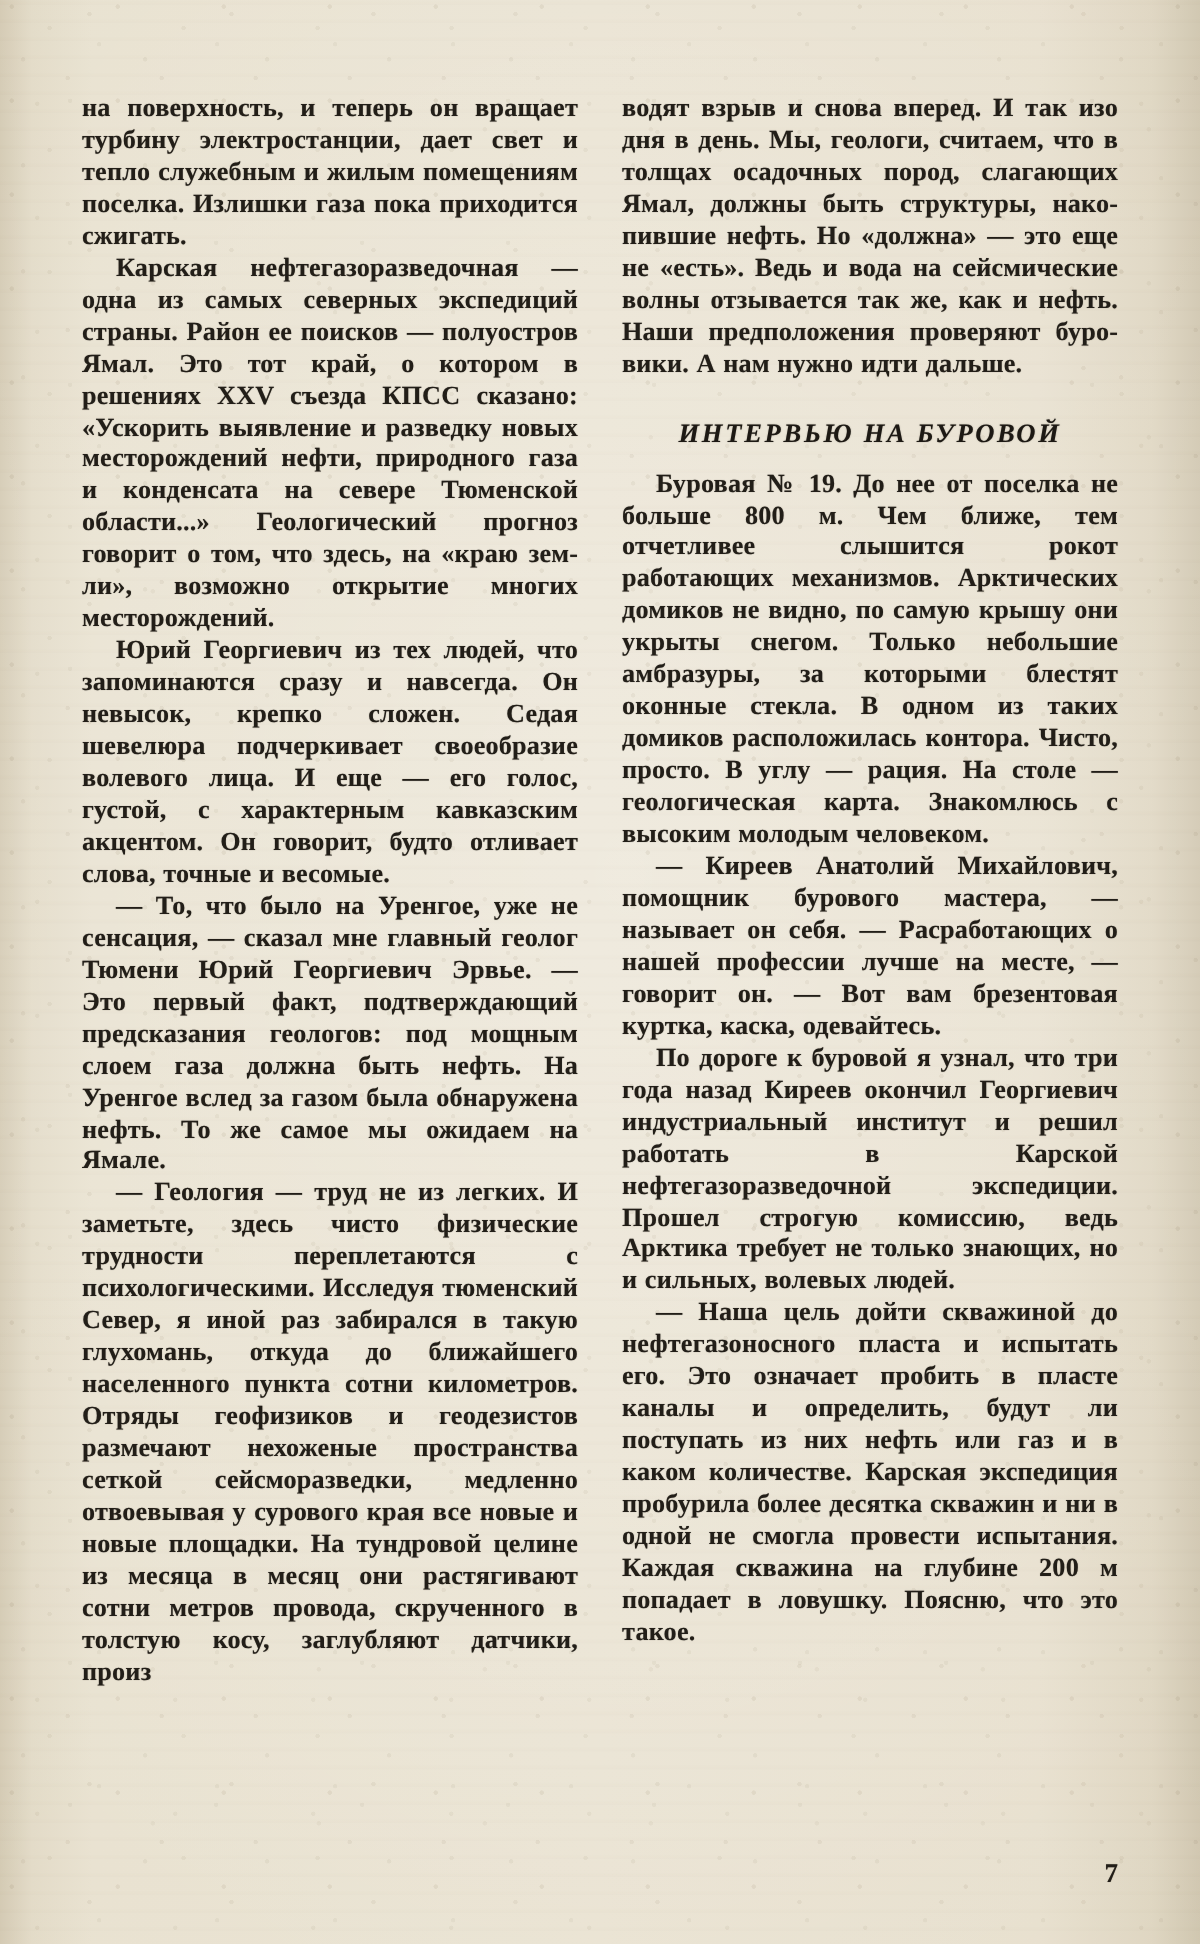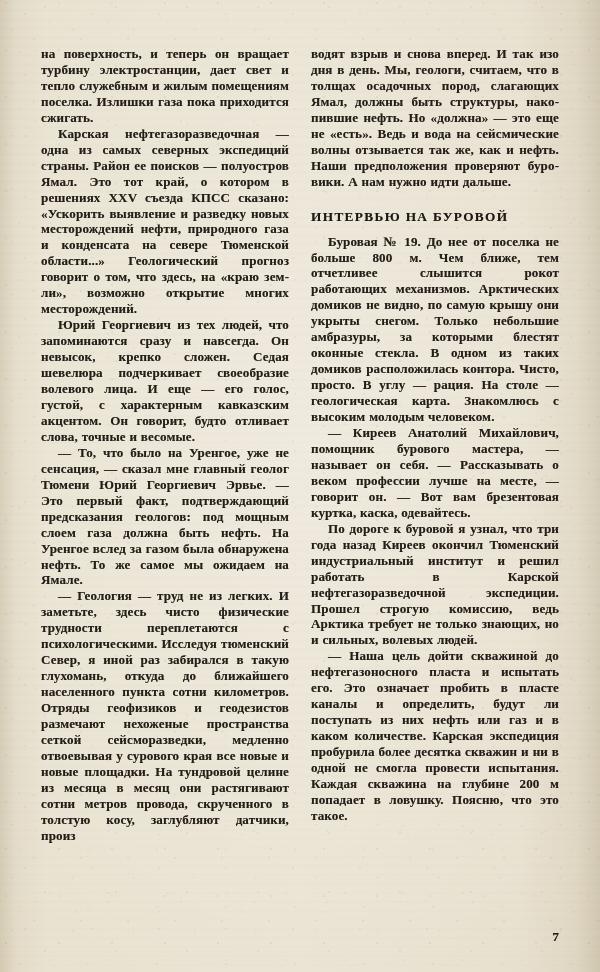--- a/index.html
+++ b/index.html
@@ -82,25 +82,26 @@
     color: #221e18;
     text-shadow: 0 0 .55px rgba(40,34,24,.45);
   }
   p.noindent { text-indent: 0; }
 
   h2.section-heading {
     margin: 19px 0 9px 0;
     font-size: 13.3px;
     line-height: 16px;
     font-weight: 700;
-    text-align: left;
+    text-align: center;
     letter-spacing: 1.35px;
     text-indent: 0;
     color: #1d1914;
     text-shadow: 0 0 .6px rgba(40,34,24,.5);
+    font-style: italic;
   }
 
   #page-number {
     position: absolute;
     right: 41px;
     bottom: 27px;
     font-size: 13.5px;
     font-weight: 700;
     color: #221e18;
     text-shadow: 0 0 .5px rgba(40,34,24,.45);
@@ -118,22 +119,22 @@
       <p class="para">Карская нефтегазоразведоч­ная — одна из самых северных экспедиций страны. Район ее по­исков — полуостров Ямал. Это тот край, о котором в решениях XXV съезда КПСС сказано: «Ускорить выявление и разведку новых месторождений нефти, природного газа и конденсата на севере Тюменской области...» Гео­логический прогноз говорит о том, что здесь, на «краю зем­ли», возможно открытие многих месторождений.</p>
       <p class="para">Юрий Георгиевич из тех людей, что запоминаются сразу и на­всегда. Он невысок, крепко сло­жен. Седая шевелюра подчерки­вает своеобразие волевого лица. И еще — его голос, густой, с ха­рактерным кавказским акцентом. Он говорит, будто отливает сло­ва, точные и весомые.</p>
       <p class="para">— То, что было на Уренгое, уже не сенсация, — сказал мне главный геолог Тюмени Юрий Георгиевич Эрвье. — Это первый факт, подтверждающий пред­сказания геологов: под мощным слоем газа должна быть нефть. На Уренгое вслед за газом была обнаружена нефть. То же самое мы ожидаем на Ямале.</p>
       <p class="para">— Геология — труд не из лег­ких. И заметьте, здесь чисто фи­зические трудности переплетают­ся с психологическими. Исследуя тюменский Север, я иной раз за­бирался в такую глухомань, от­куда до ближайшего населенного пункта сотни километров. Отряды геофизиков и геодезистов разме­чают нехоженые пространства сеткой сейсморазведки, медленно отвоевывая у сурового края все новые и новые площадки. На тундровой целине из месяца в ме­сяц они растягивают сотни метров провода, скрученного в толстую косу, заглубляют датчики, произ­</p>
     </div>
 
     <div class="column">
       <p class="para noindent">водят взрыв и снова вперед. И так изо дня в день. Мы, геоло­ги, считаем, что в толщах осадоч­ных пород, слагающих Ямал, должны быть структуры, нако­пившие нефть. Но «должна» — это еще не «есть». Ведь и вода на сейсмические волны отзывает­ся так же, как и нефть. Наши предположения проверяют буро­вики. А нам нужно идти дальше.</p>
       <h2 class="section-heading">ИНТЕРВЬЮ НА БУРОВОЙ</h2>
       <p class="para">Буровая № 19. До нее от по­селка не больше 800 м. Чем бли­же, тем отчетливее слышится ро­кот работающих механизмов. Арктических домиков не видно, по самую крышу они укрыты сне­гом. Только небольшие амбразуры, за которыми блестят оконные стек­ла. В одном из таких домиков расположилась контора. Чисто, просто. В углу — рация. На сто­ле — геологическая карта. Зна­комлюсь с высоким молодым чело­веком.</p>
-      <p class="para">— Киреев Анатолий Михайло­вич, помощник бурового масте­ра, — называет он себя. — Рас­сказывать о веком профессии лучше на месте, — говорит он. — Вот вам брезентовая куртка, кас­ка, одевайтесь.</p>
-      <p class="para">По дороге к буровой я узнал, что три года назад Киреев окон­чил Тюменский индустриальный институт и решил работать в Карской нефтегазоразведочной экспедиции. Прошел строгую комиссию, ведь Арктика требует не только знающих, но и силь­ных, волевых людей.</p>
+      <p class="para">— Киреев Анатолий Михайло­вич, помощник бурового масте­ра, — называет он себя. — Рас­работающих о нашей профессии лучше на месте, — говорит он. — Вот вам брезентовая куртка, кас­ка, одевайтесь.</p>
+      <p class="para">По дороге к буровой я узнал, что три года назад Киреев окон­чил Георгиевич индустриальный институт и решил работать в Карской нефтегазоразведочной экспедиции. Прошел строгую комиссию, ведь Арктика требует не только знающих, но и силь­ных, волевых людей.</p>
       <p class="para">— Наша цель дойти скважиной до нефтегазоносного пласта и испытать его. Это означает про­бить в пласте каналы и опреде­лить, будут ли поступать из них нефть или газ и в каком количе­стве. Карская экспедиция пробу­рила более десятка скважин и ни в одной не смогла провести ис­пытания. Каждая скважина на глубине 200 м попадает в ловуш­ку. Поясню, что это такое.</p>
     </div>
 
   </div>
 
   <div id="page-number">7</div>
 
   <div id="bands"></div>
   <div id="grain"></div>
 </div>

